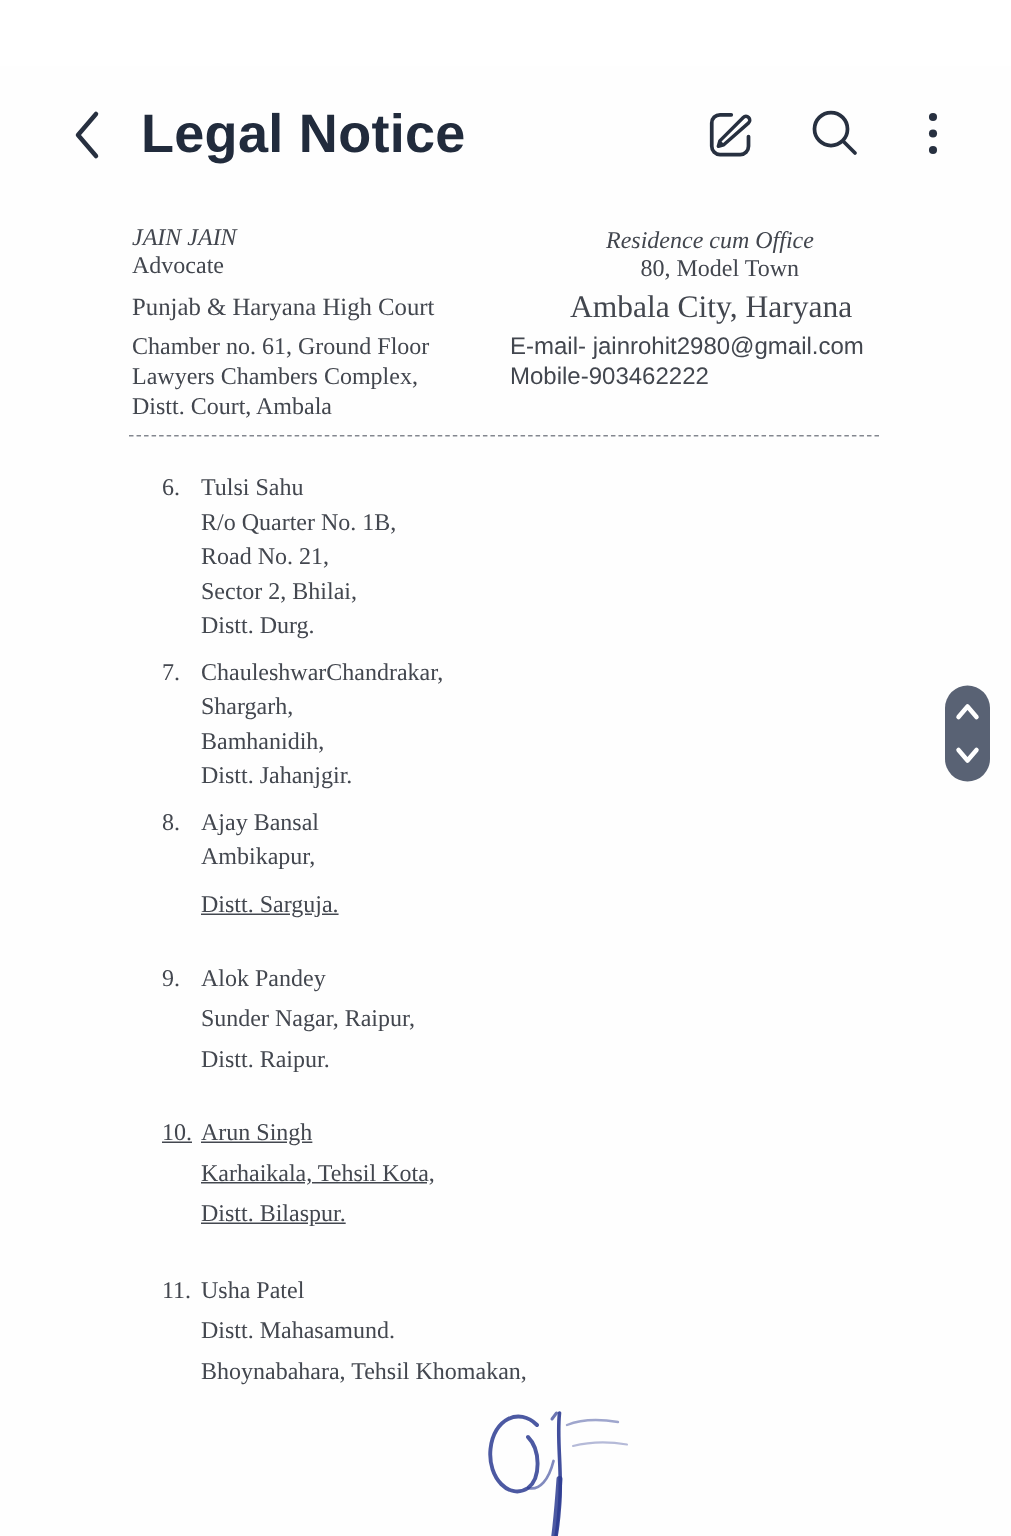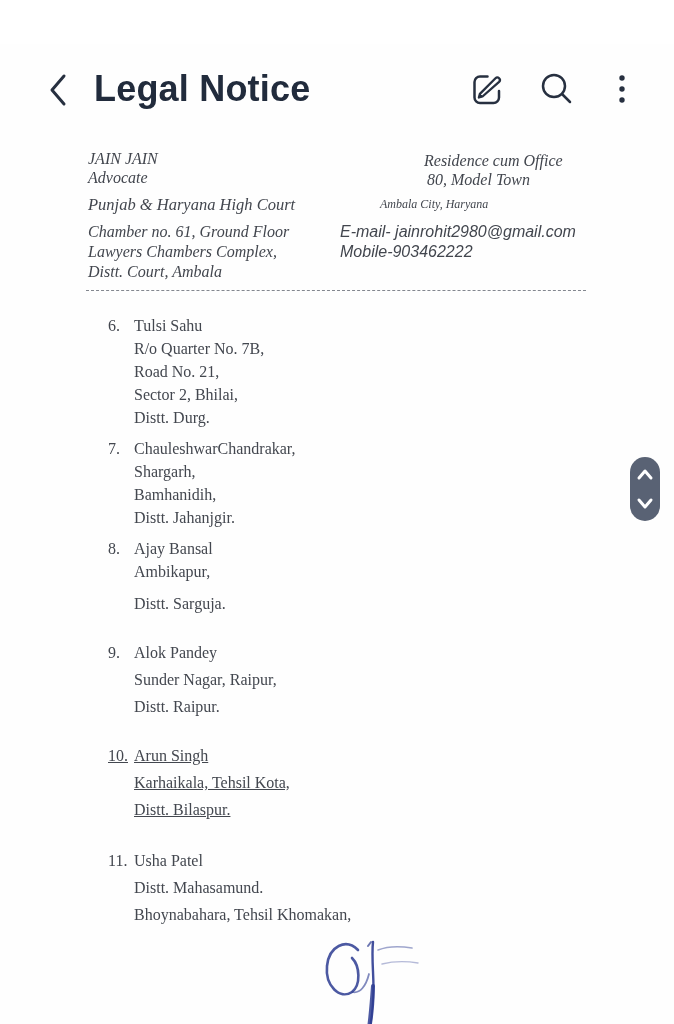--- a/index.html
+++ b/index.html
@@ -17,42 +17,42 @@
   .btn-edit{left:465px;top:23px;}
   .btn-search{left:534px;top:23px;}
   .btn-menu{left:600px;top:23px;}
   .appbar-title{
     position:absolute;left:94px;top:23px;margin:0;
     font-family:"Liberation Sans", sans-serif;font-size:36px;line-height:44px;
     font-weight:600;color:#212b3c;letter-spacing:.2px;white-space:nowrap;
   }
 
   
-  .docline{position:absolute;font-size:16px;line-height:20px;white-space:nowrap;color:#42464e;font-style:italic;}
+  .docline{position:absolute;font-size:16px;line-height:20px;white-space:nowrap;color:#42464e;}
   .italic{font-style:italic;}
   .lh-name{left:88px;top:105px;}
   .lh-role{left:88px;top:124px;}
   .lh-court{left:88px;top:151px;font-size:16.5px;}
   .lh-chamber{left:88px;top:178px;}
-  .lh-office-title{left:424px;top:107px;}
+  .lh-office-title{left:404px;top:107px;}
   .lh-office-addr{left:427px;top:126px;}
-  .lh-office-city{left:380px;top:150px;font-size:12px;}
+  .lh-office-city{left:380px;top:150px;font-size:21px;}
   .lh-contact{left:340px;top:178px;font-family:"Liberation Sans", sans-serif;font-size:16px;}
   .multiline div{white-space:nowrap;}
   .divider{position:absolute;left:86px;top:246px;width:500px;height:0;
            border-top:1.7px dashed #83878f;}
 
   
   .party{position:absolute;left:108px;display:flex;align-items:flex-start;
          font-size:16px;color:#43474f;}
   .pnum{flex:0 0 26px;line-height:23px;}
   .plines{line-height:23px;}
   .plines div{white-space:nowrap;}
   .loose .plines div + div{margin-top:4px;}
-  .gap-before{margin-top:9px !important;}
+  .gap-before{margin-top:9px !important;text-decoration:underline;}
   .p0{top:270px;} .p1{top:393px;} .p2{top:493px;}
   .p3{top:597px;} .p4{top:700px;text-decoration:underline;} .p5{top:805px;}
 
   
   .scroll-pill{position:absolute;left:630px;top:413px;width:30px;height:64px;
                background:#596274;border-radius:15px;display:flex;flex-direction:column;}
   .pillbtn{flex:1;background:none;border:none;padding:0;margin:0;cursor:pointer;
            display:flex;align-items:center;justify-content:center;}
 
   
@@ -108,21 +108,21 @@
     <div class="docline multiline lh-contact">
       <div>E-mail- jainrohit2980@gmail.com</div>
       <div>Mobile-903462222</div>
     </div>
     <div class="divider"></div>
 
     <div class="party p0 tight">
       <span class="pnum">6.</span>
       <div class="plines">
         <div>Tulsi Sahu</div>
-        <div>R/o Quarter No. 7B,</div>
+        <div>R/o Quarter No. 1B,</div>
         <div>Road No. 21,</div>
         <div>Sector 2, Bhilai,</div>
         <div>Distt. Durg.</div>
       </div>
     </div>
 
     <div class="party p1 tight">
       <span class="pnum">7.</span>
       <div class="plines">
         <div>ChauleshwarChandrakar,</div>

